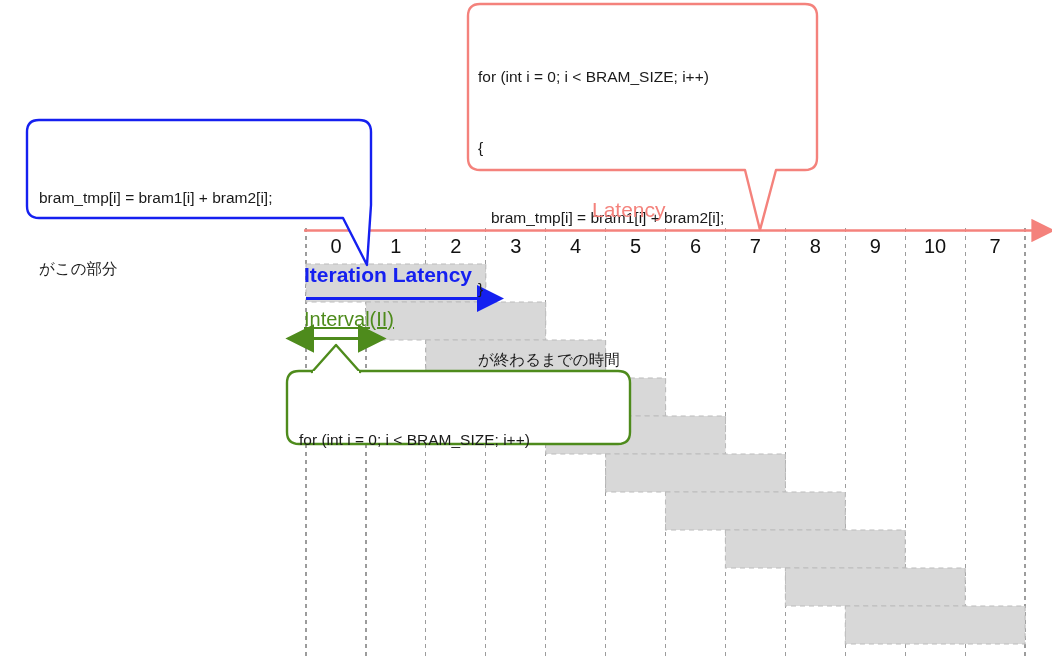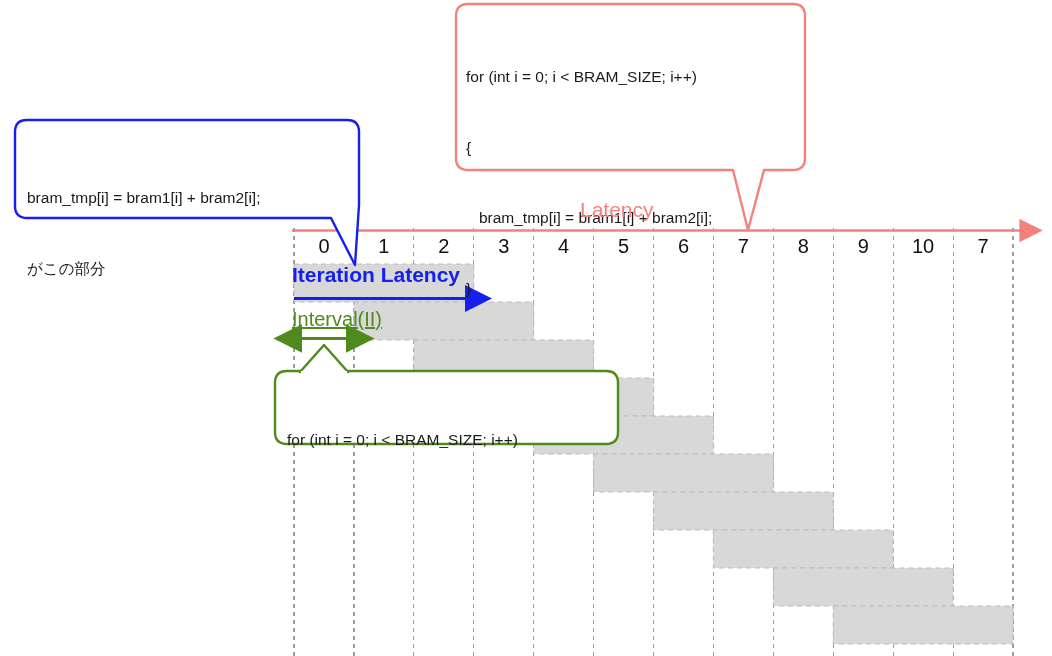--- a/index.html
+++ b/index.html
@@ -3,21 +3,21 @@
 <meta charset="utf-8">
 <style>
   html,body{margin:0;padding:0;}
   body{
     width:1052px;height:656px;
     background:#ffffff;
     font-family:"Liberation Sans","DejaVu Sans",sans-serif;
     overflow:hidden;
     position:relative;
   }
-  #stage{position:absolute;left:0;top:0;width:896px;height:656px;}
+  #stage{position:absolute;left:12px;top:0;width:896px;height:656px;}
   svg.layer{position:absolute;left:0;top:0;width:1052px;height:656px;overflow:visible;}
 
   .callout-text{
     position:absolute;
     font-size:15.5px;
     color:#1a1a1a;
     line-height:1.52;
     white-space:pre;
     pointer-events:none;
   }
@@ -133,20 +133,21 @@
              Z" fill="#ffffff" stroke="#4e8b1c" stroke-width="2.4" stroke-linejoin="round"></path>
     <path d="M 300,372 L 324,345 L 348,372" fill="#ffffff" stroke="#4e8b1c" stroke-width="2.4" stroke-linejoin="round" stroke-linecap="round"></path>
     <line x1="301" y1="372.6" x2="347" y2="372.6" stroke="#ffffff" stroke-width="3"></line>
   </svg>
 
   <div class="callout-text" style="left:466px;top:18px;width:330px;">
     <div>for (int i = 0; i &lt; BRAM_SIZE; i++)</div>
     <div>{</div>
     <div>   bram_tmp[i] = bram1[i] + bram2[i];</div>
     <div>}</div>
+    <div>が終わるまでの時間</div>
   </div>
 
   <div class="callout-text" style="left:27px;top:139px;width:320px;">
     <div>bram_tmp[i] = bram1[i] + bram2[i];</div>
     <div>がこの部分</div>
   </div>
 
   <div class="callout-text" style="left:287px;top:381px;width:325px;">
     <div>for (int i = 0; i &lt; BRAM_SIZE; i++)</div>
   </div>

